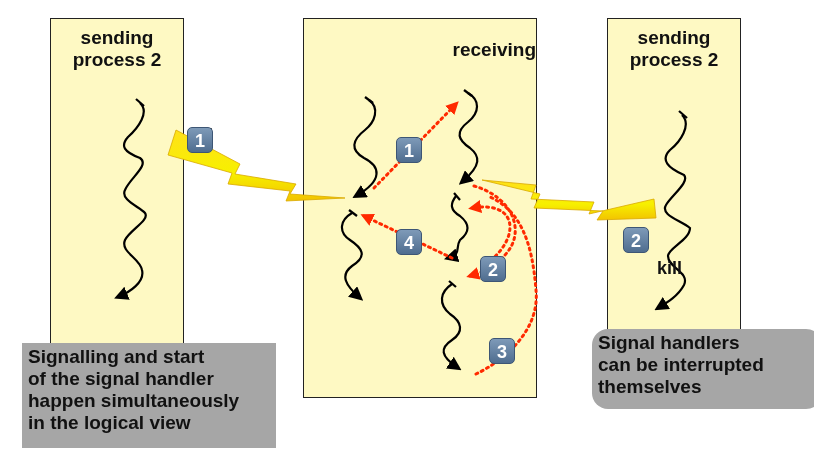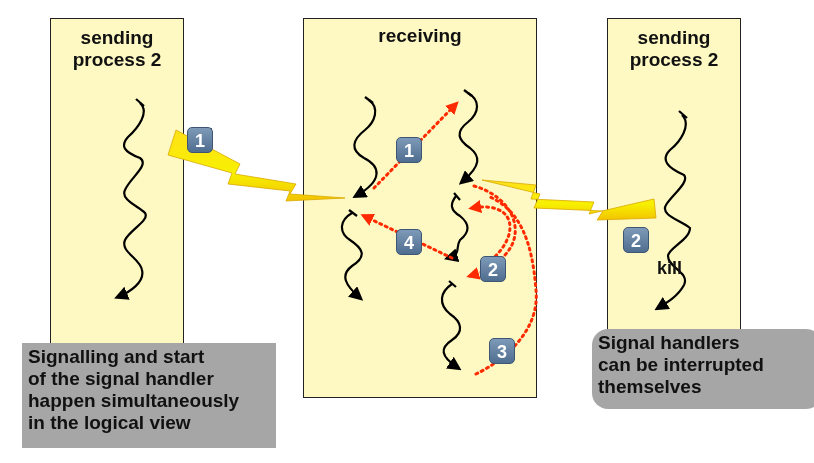--- a/index.html
+++ b/index.html
@@ -20,21 +20,21 @@
 <body>
 
 <div class="proc" style="left:50px;top:18px;width:134px;height:330px;">
   <div class="proc-title" style="top:8px;">
     <div>sending</div>
     <div>process 2</div>
   </div>
 </div>
 
 <div class="proc" style="left:303px;top:18px;width:234px;height:380px;">
-  <div class="proc-title" style="top:6px;">
+  <div class="proc-title" style="top:20px;text-align:right;">
     <div>receiving</div>
   </div>
 </div>
 
 <div class="proc" style="left:607px;top:18px;width:134px;height:330px;">
   <div class="proc-title" style="top:8px;">
     <div>sending</div>
     <div>process 2</div>
   </div>
 </div>

